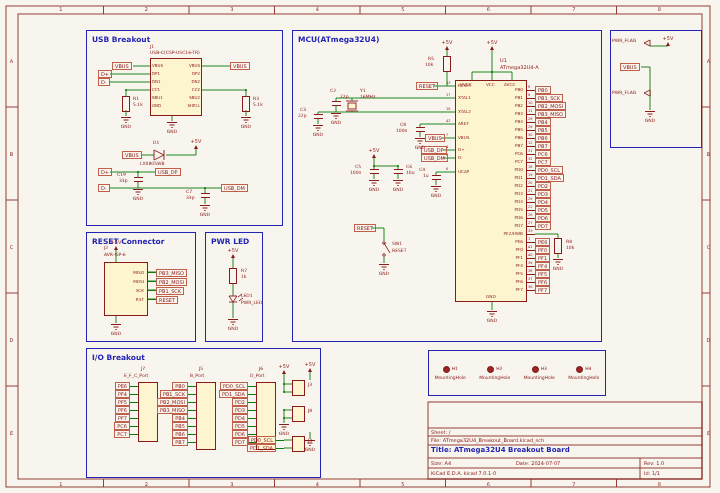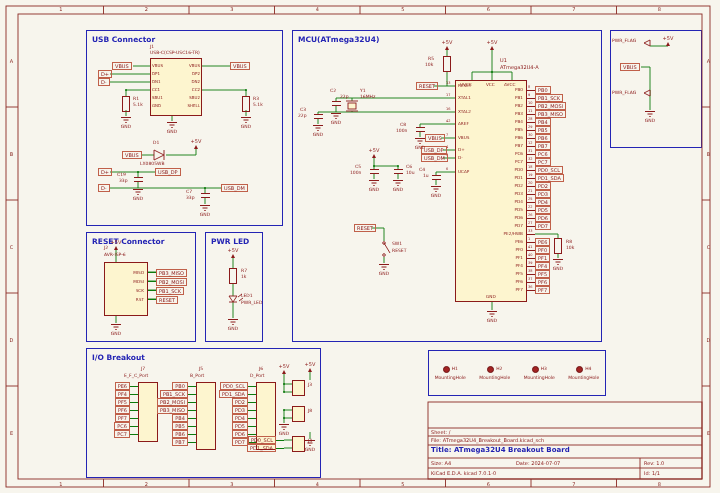--- a/index.html
+++ b/index.html
@@ -103,21 +103,21 @@
     </div>
 
   <div class="secbox" style="left:86px;top:30px;width:197px;height:196px"></div>
   <div class="secbox" style="left:292px;top:30px;width:310px;height:312px"></div>
   <div class="secbox" style="left:610px;top:30px;width:92px;height:118px"></div>
   <div class="secbox" style="left:86px;top:232px;width:110px;height:110px"></div>
   <div class="secbox" style="left:205px;top:232px;width:58px;height:110px"></div>
   <div class="secbox" style="left:86px;top:348px;width:235px;height:130px"></div>
   <div class="secbox" style="left:428px;top:350px;width:178px;height:46px"></div>
 
-  <span class="sectitle" style="left:92px;top:35px">USB Connector</span>
+  <span class="sectitle" style="left:92px;top:35px">USB Breakout</span>
   <span class="sectitle" style="left:298px;top:35px">MCU(ATmega32U4)</span>
   <span class="sectitle" style="left:92px;top:237px">RESET Connector</span>
   <span class="sectitle" style="left:211px;top:237px">PWR LED</span>
   <span class="sectitle" style="left:92px;top:353px">I/O Breakout</span>
 
   <svg class="svglayer" width="720" height="493">
 
     <g stroke="#8a2a24" stroke-width="0.9" fill="none">
       <rect x="6" y="6" width="704" height="481"></rect>
       <rect x="18" y="14" width="684" height="465"></rect>

